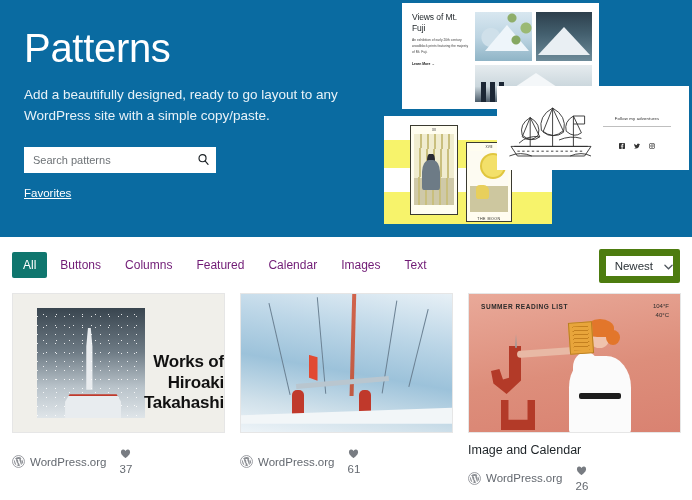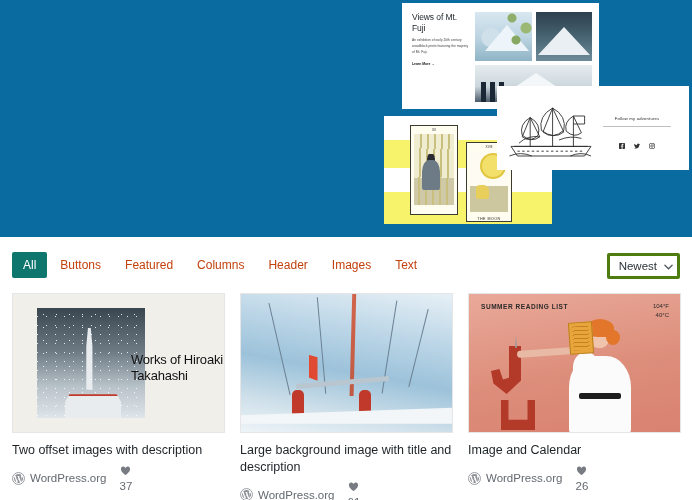--- a/index.html
+++ b/index.html
@@ -187,31 +187,31 @@
   
   .filterbar {
     position: relative;
     width: 692px; height: 56px;
     background: #fff;
     display: flex; align-items: center;
     padding: 0 12px 0 12px;
   }
   .tabs { display: flex; align-items: center; gap: 2px; }
   .tab {
-    font-size: 12px; color: #c2410c;
+    font-size: 12px; color: #701a75;
     padding: 6px 11px; cursor: pointer;
     border-radius: 2px; white-space: nowrap;
   }
   .tab.active { background: #0f766e; color: #fff; }
   .sortwrap { margin-left: auto; }
   .sortsel {
     font-family: "Liberation Sans", sans-serif;
     font-size: 11.5px; color: #2c3338;
     background: #fff;
-    border: 3px solid #4d7c0f;
+    border: 7px solid #4d7c0f;
     border-radius: 2px;
     padding: 4px 20px 4px 9px;
     cursor: pointer;
     appearance: none;
     position: relative;
   }
   .sortbox { position: relative; display: inline-block; }
   .sortchev {
     position: absolute; right: 7px; top: 50%; transform: translateY(-50%);
     pointer-events: none;
@@ -251,22 +251,22 @@
     position:absolute; inset:0;
     background-image:
       radial-gradient(circle, #fff 0.7px, transparent 1px),
       radial-gradient(circle, #fff 0.6px, transparent 1px);
     background-size: 13px 13px, 9px 9px;
     background-position: 0 0, 5px 4px;
     opacity: .85;
   }
   .t1-title {
     position:absolute; left: 118px; top: 58px;
-    font-size: 13px; font-weight: 400; color: #111;
-    line-height: 1.22; letter-spacing: -0.2px;
+    font-size: 17px; font-weight: 700; color: #111;
+    line-height: 1.22; letter-spacing: -0.2px; text-align: right;
   }
 
   
   .t2 {
     background:
       linear-gradient(190deg,#e7f0f6 0%, #bcd6e7 30%, #9cc2da 55%, #cfe0ea 80%, #eef4f8 100%);
   }
   .t2 .mast {
     position:absolute; left:52%; top:-6%; width:4px; height:80%;
     background: linear-gradient(180deg,#d2644c,#c05a43); transform: rotate(1.5deg);
@@ -371,20 +371,36 @@
   }
   .wp-logo { width: 13px; height: 13px; flex: none; }
   .likes { display: flex; align-items: center; gap: 4px; margin-left: 8px; flex-direction: column; }
   .heart { width: 11px; height: 11px; flex: none; }
 </style>
 </head>
 <body>
 
 <section class="hero">
 
+  <div class="hero-left">
+    <h1 class="hero-title">Patterns</h1>
+    <p class="hero-sub">Add a beautifully designed, ready to go layout to any WordPress site with a simple copy/paste.</p>
+
+    <div class="search-wrap">
+      <input class="search-input" type="text" placeholder="Search patterns" style="">
+      <button class="search-btn">
+        <svg width="13" height="13" viewBox="0 0 20 20">
+          <circle cx="8.5" cy="8" r="5.4" fill="none" stroke="#1d2327" stroke-width="1.8"></circle>
+          <line x1="12.4" y1="12.2" x2="17" y2="17.5" stroke="#1d2327" stroke-width="1.8" stroke-linecap="round"></line>
+        </svg>
+      </button>
+    </div>
+
+    <a class="favorites-link">Favorites</a>
+  </div>
 
   <div class="collage">
 
     <div class="card-fuji">
       <div class="fuji-text">
         <div class="fuji-h">Views of Mt. Fuji</div>
         <div class="fuji-p">An exhibition of early 20th century woodblock prints featuring the majesty of Mt. Fuji.</div>
         <div class="fuji-more">Learn More →</div>
       </div>
       <div class="fuji-imgs">
@@ -453,23 +469,23 @@
       </div>
     </div>
 
   </div>
 </section>
 
 <div class="filterbar">
   <nav class="tabs">
     <div class="tab active">All</div>
     <div class="tab">Buttons</div>
+    <div class="tab">Columns</div>
     <div class="tab">Featured</div>
-    <div class="tab">Columns</div>
-    <div class="tab">Header</div>
+    <div class="tab">Calendar</div>
     <div class="tab">Images</div>
     <div class="tab">Text</div>
   </nav>
 
   <div class="sortwrap">
     <span class="sortbox">
       <span class="sortsel">Newest</span>
       <span class="sortchev">
         <svg width="9" height="6" viewBox="0 0 10 6">
             <path d="M1 1l4 4 4-4" fill="none" stroke="#50575e" stroke-width="1.4" stroke-linecap="round"></path>
@@ -482,21 +498,20 @@
 <div class="grid">
 
   <article class="pcard">
     <div class="pthumb t1">
       <div class="t1-img">
           <div class="t1-snow"></div>
         </div>
       <div class="t1-title">Works of Hiroaki Takahashi</div>
     </div>
     <div class="pmeta">
-      <div class="ptitle">Two offset images with description</div>
       <div class="pby">
         <span class="wp-logo">
           <svg viewBox="0 0 24 24" width="13" height="13">
               <circle cx="12" cy="12" r="11" fill="none" stroke="#8c8f94" stroke-width="1.6"></circle>
               <path d="M3.7 12c0-1.2.25-2.3.7-3.3l3.9 10.6A8.3 8.3 0 0 1 3.7 12zm8.3 8.3c-.8 0-1.6-.12-2.3-.34l2.45-7.1 2.5 6.9a.7.7 0 0 0 .06.12 8.25 8.25 0 0 1-2.71.42zm1.14-12.2c.5-.03.94-.08.94-.08.44-.05.39-.7-.05-.67 0 0-1.33.1-2.19.1-.8 0-2.16-.1-2.16-.1-.44-.03-.5.64-.05.67 0 0 .42.05.86.08l1.27 3.48-1.79 5.36-2.98-8.84c.5-.03.94-.08.94-.08.44-.05.39-.7-.05-.67 0 0-1.32.1-2.18.1-.16 0-.34 0-.53-.01A8.28 8.28 0 0 1 12 3.7a8.26 8.26 0 0 1 5.72 2.3h-.11c-.8 0-1.37.7-1.37 1.46 0 .68.39 1.25.8 1.93.32.55.68 1.25.68 2.27 0 .7-.27 1.52-.63 2.66l-.82 2.75zm2.87 10.9l2.5-7.22c.47-1.17.62-2.1.62-2.93 0-.3-.02-.58-.06-.84a8.25 8.25 0 0 1-3.06 11z" fill="#8c8f94"></path>
             </svg>
         </span>
         <span>WordPress.org</span>
         <span class="likes">
           <span class="heart">
@@ -517,21 +532,20 @@
       <span class="rig3"></span>
       <span class="rig4"></span>
       <span class="mast"></span>
       <span class="flag"></span>
       <span class="boom"></span>
       <span class="p1"></span>
       <span class="p2"></span>
       <span class="hull"></span>
     </div>
     <div class="pmeta">
-      <div class="ptitle">Large background image with title and description</div>
       <div class="pby">
         <span class="wp-logo">
           <svg viewBox="0 0 24 24" width="13" height="13">
               <circle cx="12" cy="12" r="11" fill="none" stroke="#8c8f94" stroke-width="1.6"></circle>
               <path d="M3.7 12c0-1.2.25-2.3.7-3.3l3.9 10.6A8.3 8.3 0 0 1 3.7 12zm8.3 8.3c-.8 0-1.6-.12-2.3-.34l2.45-7.1 2.5 6.9a.7.7 0 0 0 .06.12 8.25 8.25 0 0 1-2.71.42zm1.14-12.2c.5-.03.94-.08.94-.08.44-.05.39-.7-.05-.67 0 0-1.33.1-2.19.1-.8 0-2.16-.1-2.16-.1-.44-.03-.5.64-.05.67 0 0 .42.05.86.08l1.27 3.48-1.79 5.36-2.98-8.84c.5-.03.94-.08.94-.08.44-.05.39-.7-.05-.67 0 0-1.32.1-2.18.1-.16 0-.34 0-.53-.01A8.28 8.28 0 0 1 12 3.7a8.26 8.26 0 0 1 5.72 2.3h-.11c-.8 0-1.37.7-1.37 1.46 0 .68.39 1.25.8 1.93.32.55.68 1.25.68 2.27 0 .7-.27 1.52-.63 2.66l-.82 2.75zm2.87 10.9l2.5-7.22c.47-1.17.62-2.1.62-2.93 0-.3-.02-.58-.06-.84a8.25 8.25 0 0 1-3.06 11z" fill="#8c8f94"></path>
             </svg>
         </span>
         <span>WordPress.org</span>
         <span class="likes">
           <span class="heart">

